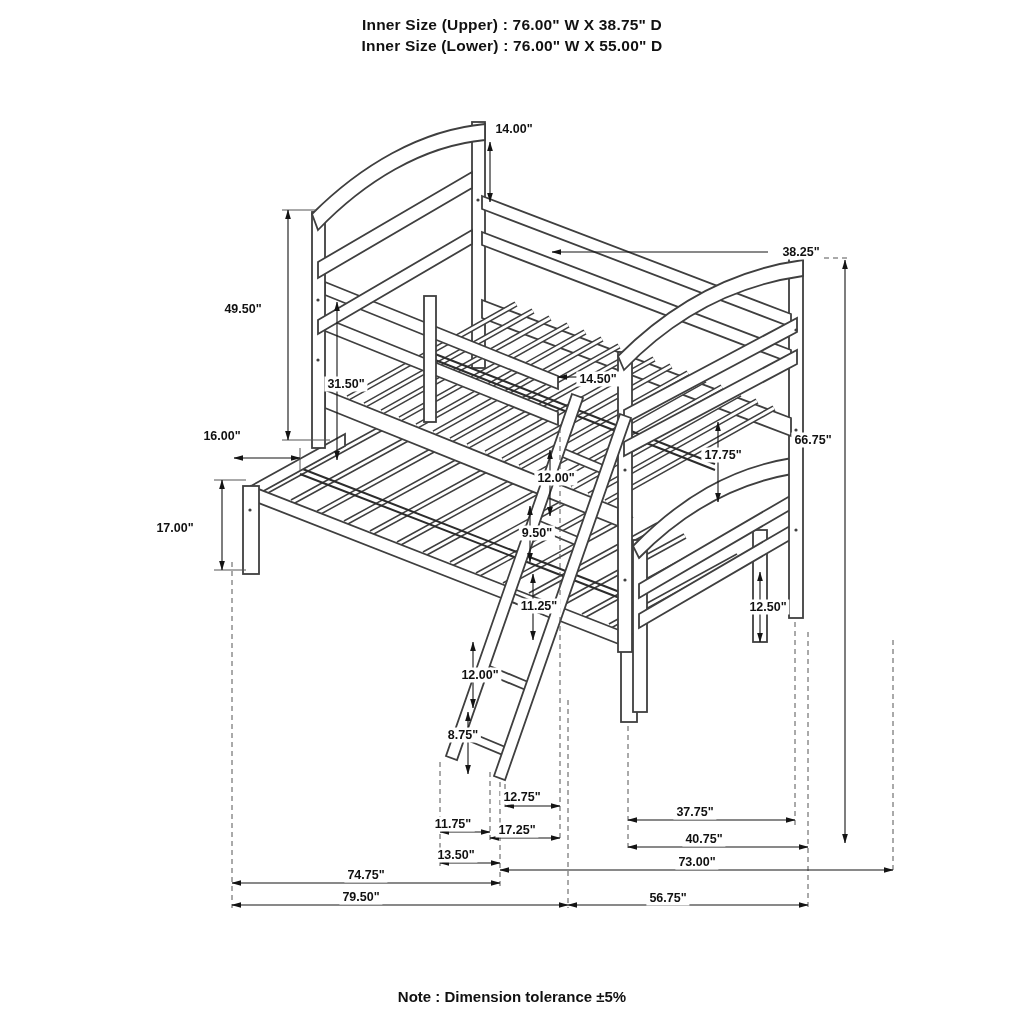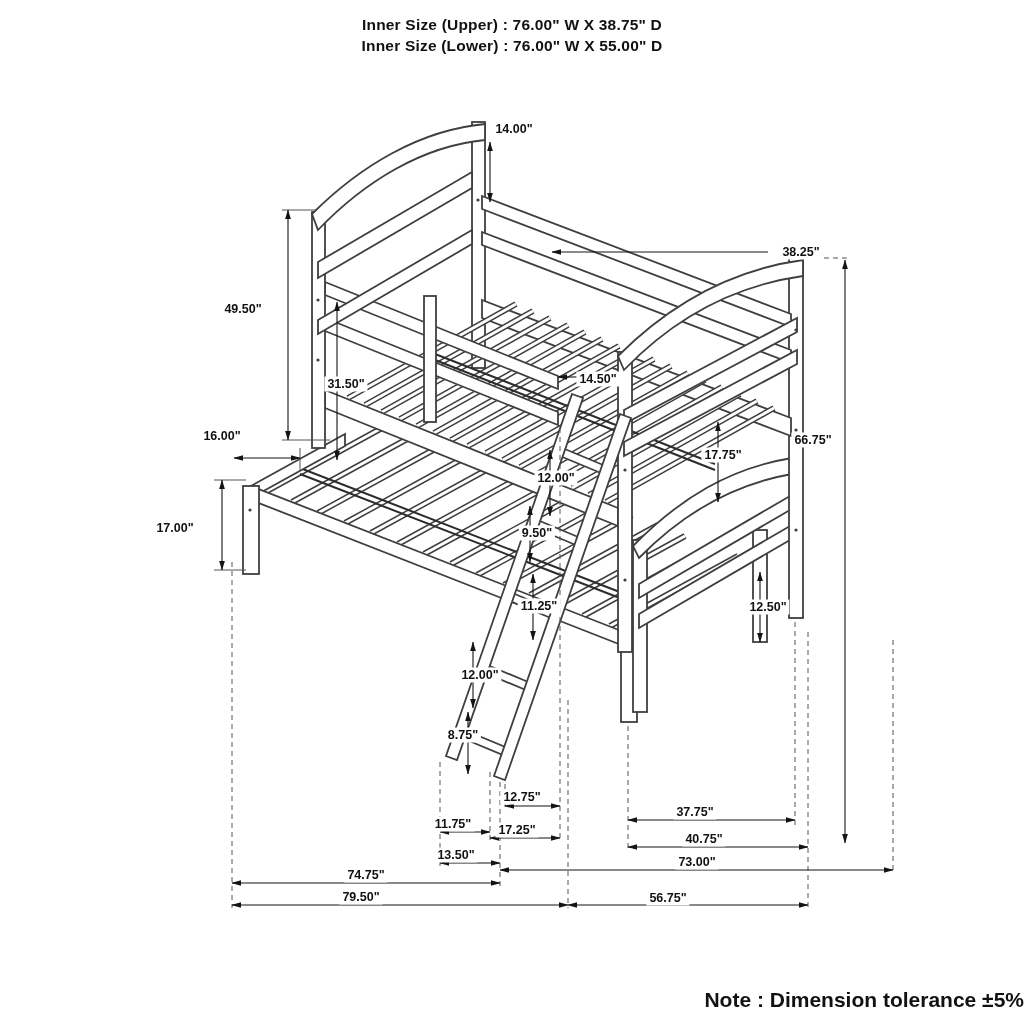--- a/index.html
+++ b/index.html
@@ -1,20 +1,20 @@
 <!DOCTYPE html>
 <html><head>
 <meta charset="utf-8">
 <style>
   html,body{margin:0;padding:0;background:#ffffff;}
   #page{position:relative;width:1024px;height:1024px;background:#ffffff;overflow:hidden;
         font-family:"Liberation Sans", sans-serif;color:#111;}
   .header{position:absolute;top:14px;left:0;width:100%;display:flex;flex-direction:column;align-items:center;}
   .header div{font-size:15.5px;font-weight:bold;line-height:21px;letter-spacing:.2px;}
-  .footer{position:absolute;top:988px;left:0;width:100%;text-align:right;font-size:21px;font-weight:bold;}
+  .footer{position:absolute;top:988px;left:0;width:100%;text-align:center;font-size:15px;font-weight:bold;}
   svg{position:absolute;left:0;top:0;}
   .dim-label{position:absolute;transform:translate(-50%,-50%);background:#fff;padding:0 3px;
              font-size:12.5px;font-weight:bold;white-space:nowrap;line-height:15px;}
 </style>
 </head>
 <body>
 
 <div id="page">
 
   <div class="header">

